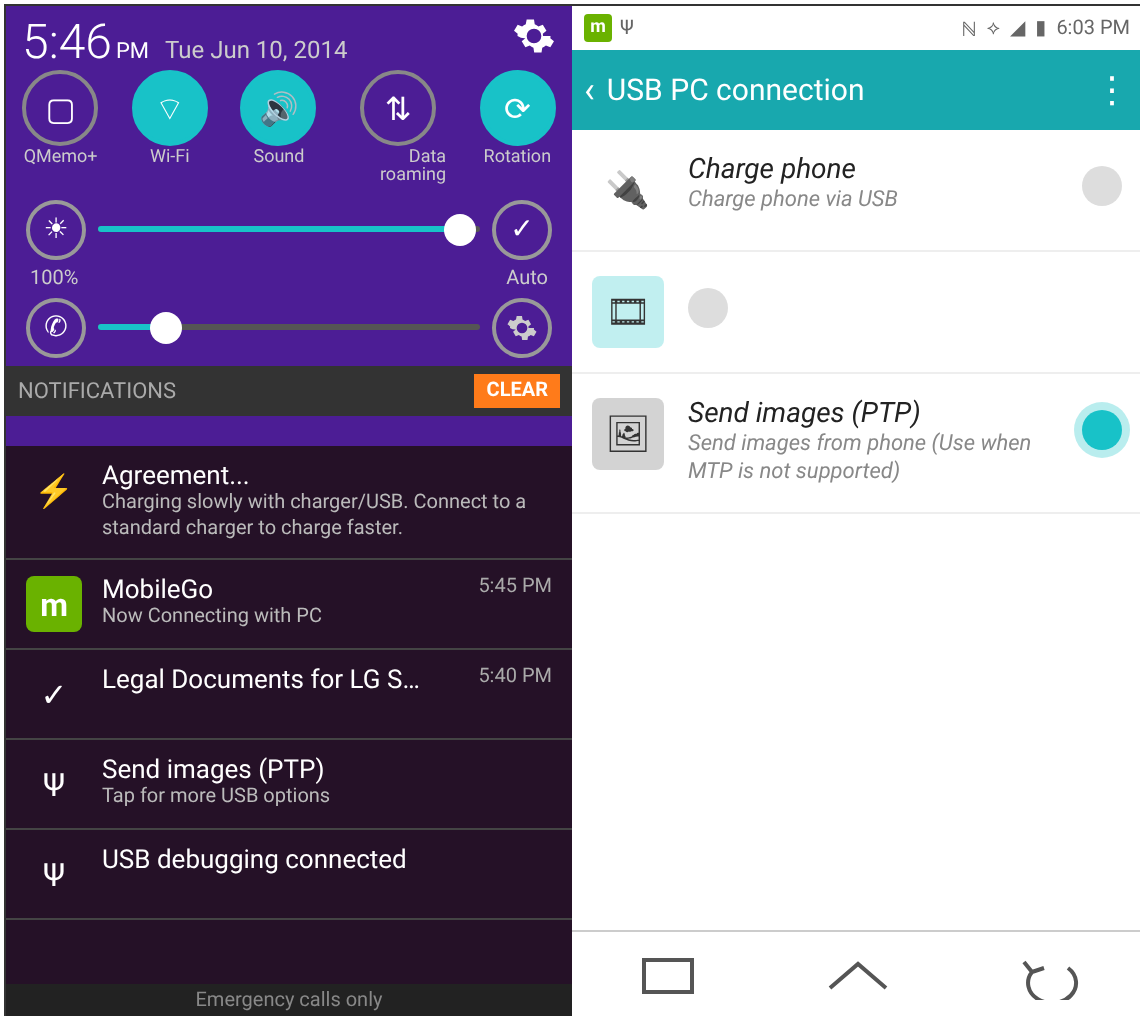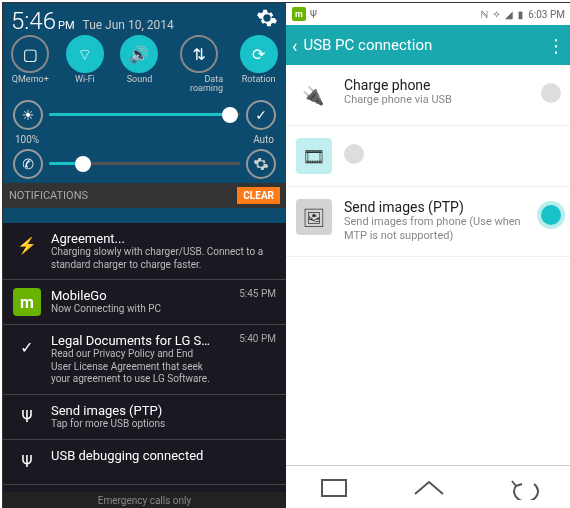--- a/index.html
+++ b/index.html
@@ -1,18 +1,18 @@
 <!DOCTYPE html>
 <html><head>
 <meta charset="utf-8">
 <style>
   * { box-sizing: border-box; margin: 0; padding: 0; }
   body { font-family: -apple-system, Roboto, Arial, sans-serif; background: #fff; }
   .frame { width: 570px; height: 508px; border: 1px solid #333; margin: 2px; display: flex; position: relative; overflow: hidden; }
-  .left { width: 283px; height: 100%; background: #0c4a6e; color: #fff; position: relative; overflow: hidden; }
+  .left { width: 283px; height: 100%; background: #4c1d95; color: #fff; position: relative; overflow: hidden; }
   .right { width: 285px; height: 100%; background: #fff; color: #333; position: relative; display:flex; flex-direction:column;}
 
   
   .l-status { display:flex; align-items:baseline; padding: 4px 8px 0 8px; height: 28px; }
   .l-time { font-size: 24px; font-weight: 300; }
   .l-ampm { font-size: 11px; margin-left:2px; }
   .l-date { font-size: 12px; margin-left: 8px; color:#ccc; }
   .l-gear { margin-left:auto; }
   .gear-svg { width:22px; height:22px; fill:#fff; }
 
@@ -44,21 +44,21 @@
   
   .r-status { height:22px; background:#fff; display:flex; align-items:center; font-size:10px; padding:0 6px; color:#666;}
   .r-status .mini-mgo { width:14px; height:14px; background:#6ab200; color:#fff; border-radius:2px; display:flex; align-items:center; justify-content:center; font-size:9px; font-weight:bold; margin-right:4px;}
   .r-status .right-icons { margin-left:auto; display:flex; gap:5px; align-items:center;}
   .r-header { background:#18a8ae; color:#fff; height:40px; display:flex; align-items:center; padding:0 6px; font-size:15px;}
   .r-header .back { font-size:18px; margin-right:6px;}
   .r-header .more { margin-left:auto; font-size:18px;}
   .r-body { flex:1; overflow:auto; }
   .opt { display:flex; padding:12px 10px; gap:12px; border-bottom:1px solid #eee; align-items:flex-start;}
   .opt .oicon { width:36px; height:36px; border-radius:4px; display:flex; align-items:center; justify-content:center; font-size:18px;}
-  .opt .otext { flex:1; }
+  .opt .otext { flex:1;font-style:italic; }
   .opt .otitle { font-size:14px; color:#222;}
   .opt .odesc { font-size:11px; color:#888; line-height:1.3;}
   .radio { width:20px; height:20px; border-radius:50%; border:none; background:#ddd; margin-top:6px;}
   .radio.sel { background:#18c2c8; box-shadow: 0 0 0 4px rgba(24,194,200,0.3);}
   .navbar { height:44px; border-top:1px solid #ccc; display:flex; align-items:center; justify-content:space-around;}
   .navbtn { width:36px; height:24px; }
   svg { display:block; }
 </style>
 </head>
 <body>
@@ -144,21 +144,20 @@
           <div class="body">
             <div class="title">MobileGo</div>
             <div class="desc">Now Connecting with PC</div>
           </div>
           <div class="time">5:45 PM</div>
         </div>
         <div class="notif">
           <div class="icon">✓</div>
           <div class="body">
             <div class="title">Legal Documents for LG Software</div>
-            <div class="desc">Read our Privacy Policy and End User License Agreement that seek your agreement to use LG Software.</div>
           </div>
           <div class="time">5:40 PM</div>
         </div>
         <div class="notif">
           <div class="icon">Ψ</div>
           <div class="body">
             <div class="title">Send images (PTP)</div>
             <div class="desc">Tap for more USB options</div>
           </div>
         </div>

